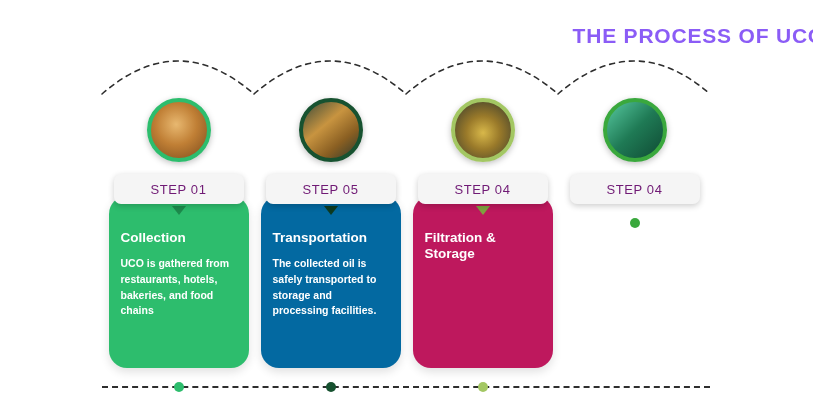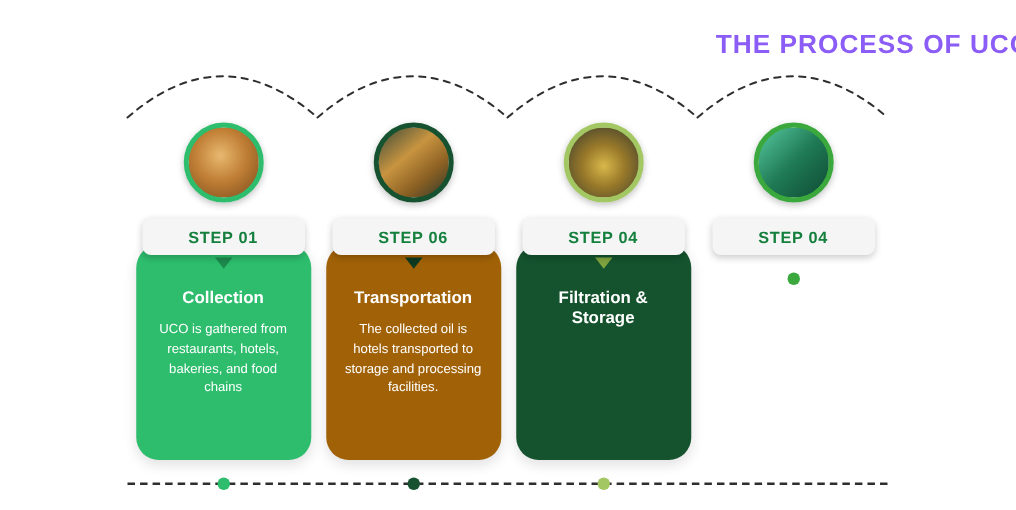--- a/index.html
+++ b/index.html
@@ -19,29 +19,29 @@
     box-shadow:0 2px 6px rgba(0,0,0,0.25);}
   .photo-1{background:radial-gradient(circle at 45% 40%, #e8b870 0%, #c07f35 45%, #7a4a1c 100%);}
   .photo-2{background:linear-gradient(140deg, #3a4a3a 0%, #c89440 40%, #8a5f22 70%, #2e3a2e 100%);}
   .photo-3{background:radial-gradient(circle at 50% 55%, #d8b84a 0%, #9a7a2a 40%, #33382e 100%);}
   .photo-4{background:linear-gradient(135deg, #57c9a0 0%, #1f7a55 50%, #0f4a33 100%);}
   .photo-5{background:radial-gradient(circle at 50% 55%, #e0d84a 0%, #9ab83a 45%, #3f5a14 100%);}
 
   .label-box{margin-top:12px;width:130px;height:30px;background:#f5f5f5;border-radius:7px;
     display:flex;align-items:center;justify-content:center;z-index:2;
     box-shadow:0 2px 6px rgba(0,0,0,0.20);}
-  .label-text{font-size:13px;font-weight:700;letter-spacing:0.6px;color:#15803d;}
+  .label-text{font-size:13px;font-weight:400;letter-spacing:0.6px;color:#701a75;}
 
   .card{position:relative;margin-top:-8px;width:140px;height:172px;border-radius:18px;z-index:1;
-    box-shadow:0 4px 10px rgba(0,0,0,0.12);color:#ffffff;text-align:center;
+    box-shadow:0 4px 10px rgba(0,0,0,0.12);color:#ffffff;
     box-sizing:border-box;padding:34px 12px 27px 12px;}
   .pointer{position:absolute;top:10px;left:50%;transform:translateX(-50%);width:0;height:0;
     border-left:7px solid transparent;border-right:7px solid transparent;border-top:9px solid #0d3a20;}
   .card-title{font-size:13.5px;font-weight:700;line-height:1.2;margin-bottom:10px;}
-  .card-desc{font-size:10.5px;font-weight:400;line-height:1.5;}
+  .card-desc{font-size:10.5px;font-weight:700;line-height:1.5;}
 
   .dot{width:10px;height:10px;border-radius:50%;margin-top:14px;z-index:2;background:#2dbd6d;}
 
   .bottom-line{position:absolute;top:386px;left:102px;width:608px;height:0;
     border-top:2px dashed #2e2e2e;z-index:0;}
 </style>
 </head>
 <body>
 
 <div class="canvas">
@@ -68,36 +68,36 @@
         <div class="pointer" style="border-top-color: rgb(29, 138, 76);"></div>
         <div class="card-title">Collection</div>
         <div class="card-desc">UCO is gathered from restaurants, hotels, bakeries, and food chains</div>
       </div>
       <div class="dot" style="background-color: rgb(45, 189, 109);"></div>
     </div>
 
     <div class="step">
       <div class="photo photo-2" title="Bottled used cooking oil in bags" style="border-color: rgb(23, 82, 48);"></div>
       <div class="label-box">
-        <span class="label-text">STEP 06</span>
+        <span class="label-text">STEP 05</span>
       </div>
-      <div class="card" style="background-color: #a16207;">
+      <div class="card" style="background-color: #0369a1;">
         <div class="pointer" style="border-top-color: rgb(13, 58, 32);"></div>
         <div class="card-title">Transportation</div>
-        <div class="card-desc">The collected oil is hotels transported to storage and processing facilities.</div>
+        <div class="card-desc">The collected oil is safely transported to storage and processing facilities.</div>
       </div>
       <div class="dot" style="background-color: rgb(23, 82, 48);"></div>
     </div>
 
     <div class="step">
       <div class="photo photo-3" title="Jar filtering used cooking oil" style="border-color: rgb(163, 199, 99);"></div>
       <div class="label-box">
         <span class="label-text">STEP 04</span>
       </div>
-      <div class="card" style="background-color: #14532d;">
+      <div class="card" style="background-color: #be185d;">
         <div class="pointer" style="border-top-color: rgb(127, 163, 63);"></div>
         <div class="card-title">Filtration &amp; Storage</div>
       </div>
       <div class="dot" style="background-color: rgb(163, 199, 99);"></div>
     </div>
 
     <div class="step">
       <div class="photo photo-4" title="Industrial recycling machinery" style="border-color: rgb(58, 168, 61);"></div>
       <div class="label-box">
         <span class="label-text">STEP 04</span>

